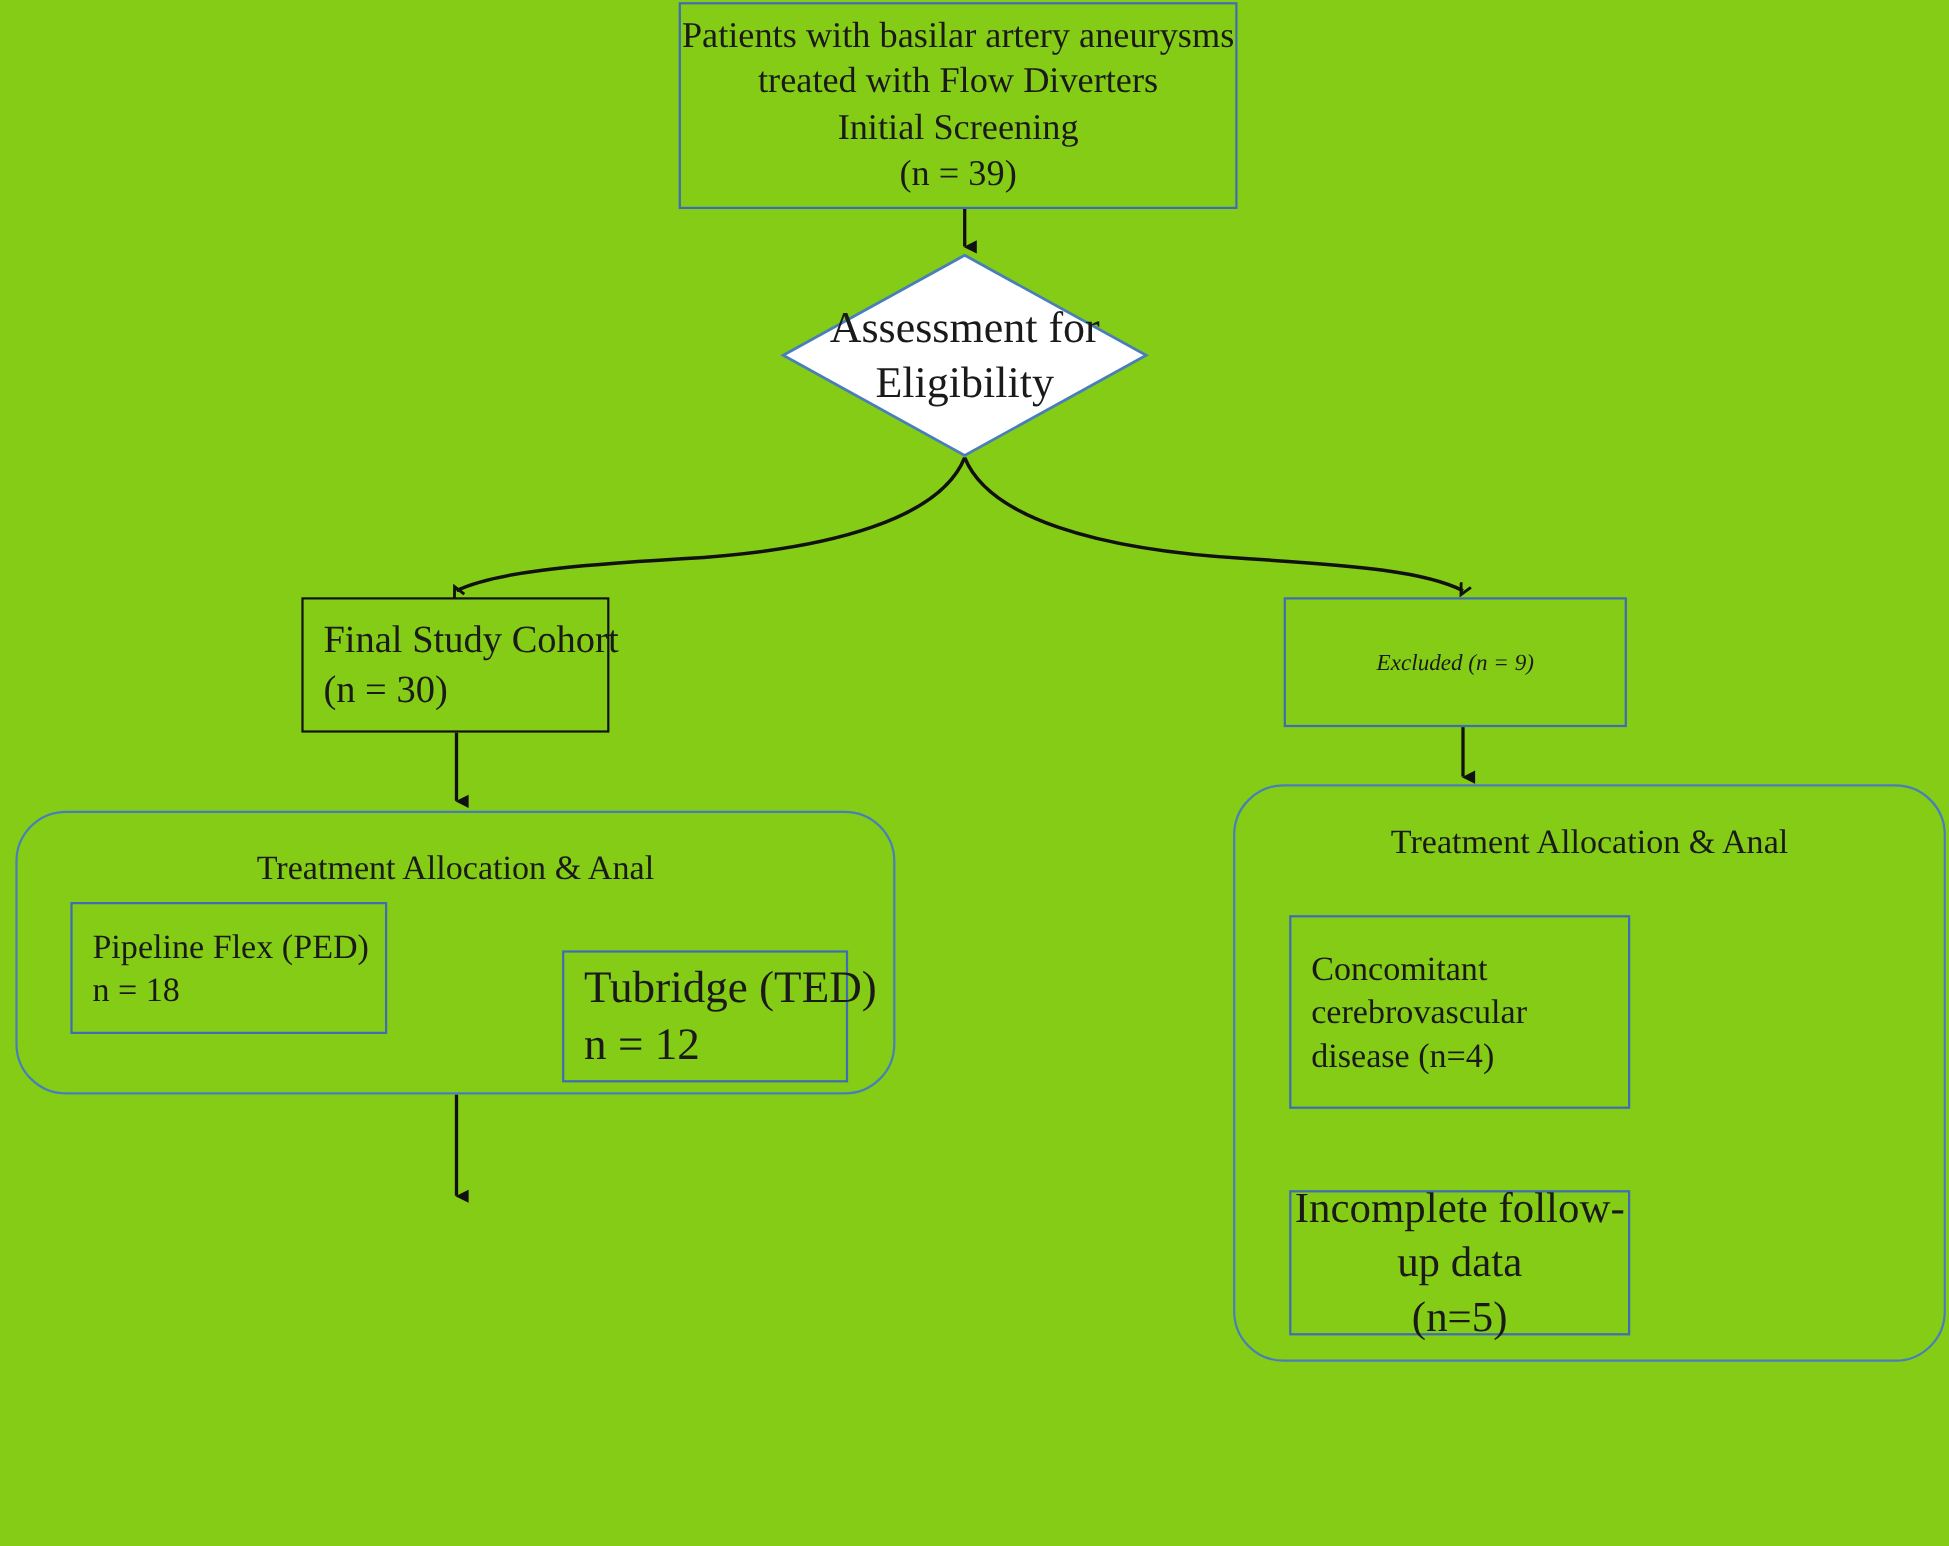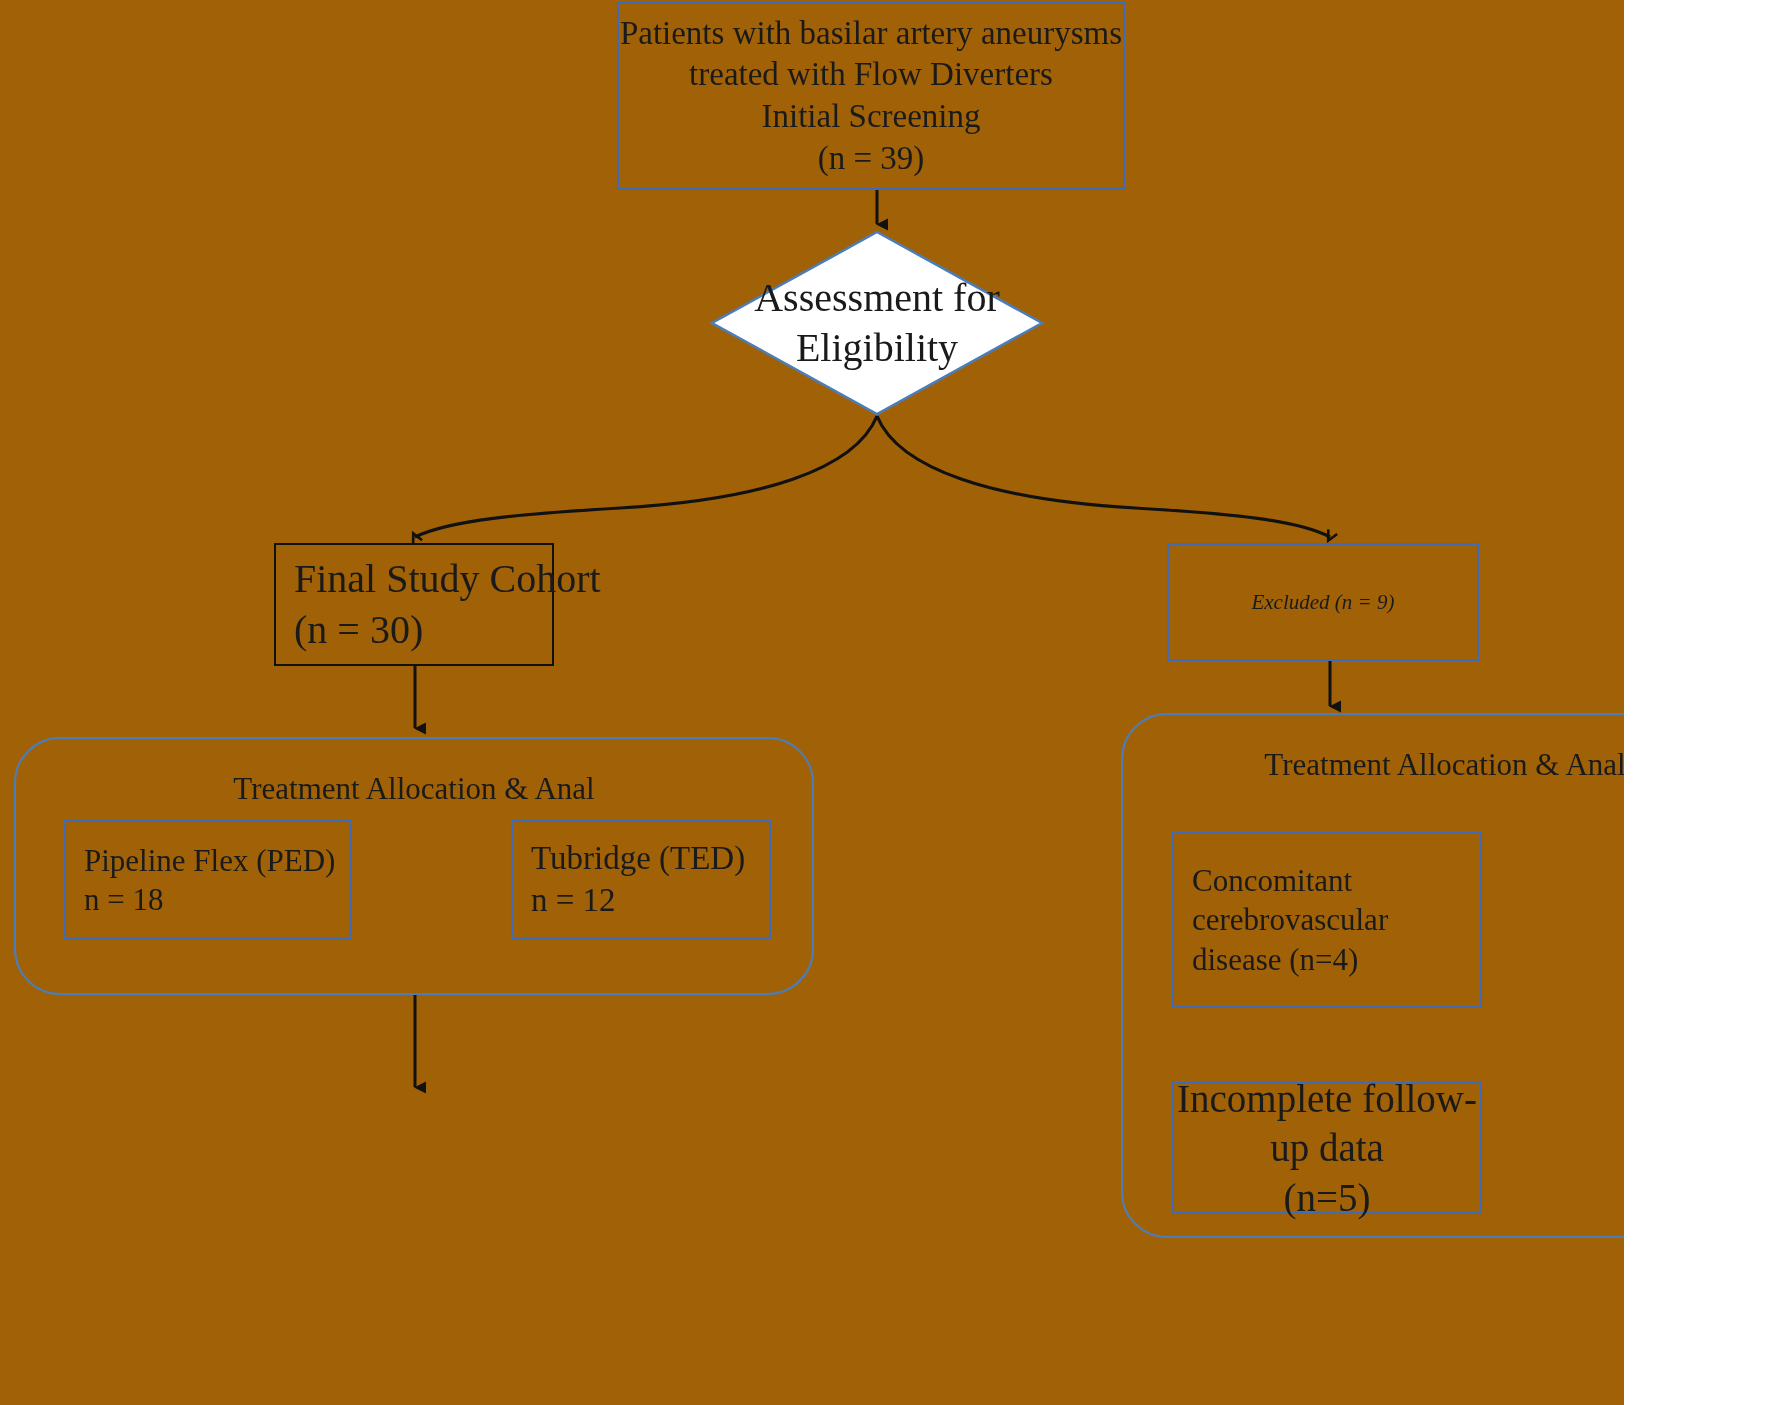--- a/index.html
+++ b/index.html
@@ -6,23 +6,23 @@
     margin: 0;
     padding: 0;
     background: #ffffff;
   }
   body {
     font-family: "Liberation Serif", "DejaVu Serif", serif;
     color: #1a1a1a;
   }
   #canvas {
     position: relative;
-    width: 1624px;
+    width: 1772px;
     height: 1405px;
-    background: #a16207;
+    background: #84cc16;
     overflow: hidden;
   }
   #edges {
     position: absolute;
     left: 0;
     top: 0;
     width: 1772px;
     height: 1405px;
     pointer-events: none;
   }
@@ -47,28 +47,28 @@
     align-items: center;
   }
   .left-text { text-align: left; align-items: flex-start; }
 
   
   #node-screening { left: 617px;  top: 2px;    width: 508px; height: 188px; font-size: 33px; }
   #node-eligibility {
     left: 712px; top: 232px; width: 330px; height: 182px;
     border: none; font-size: 40px;
   }
-  #node-final-cohort { left: 274px;  top: 543px;  width: 280px; height: 123px; font-size: 40px; }
+  #node-final-cohort { left: 274px;  top: 543px;  width: 280px; height: 123px; font-size: 35px; }
   #node-excluded     { left: 1167px; top: 543px;  width: 312px; height: 118px; font-size: 21px; font-style: italic; }
 
   #node-alloc-left   { left: 14px;   top: 737px;  width: 800px; height: 258px; font-size: 31px; }
   #node-alloc-right  { left: 1121px; top: 713px;  width: 648px; height: 525px; font-size: 31px; }
 
   #node-ped      { left: 64px;  top: 820px;  width: 288px; height: 120px; font-size: 31px; justify-content: center; }
-  #node-ted      { left: 511px; top: 820px;  width: 260px; height: 120px; font-size: 33px; justify-content: center; }
+  #node-ted      { left: 511px; top: 864px;  width: 260px; height: 120px; font-size: 41px; justify-content: center; }
   #node-concom   { left: 1172px; top: 832px; width: 310px; height: 176px; font-size: 31px; }
   #node-incompl  { left: 1172px; top: 1082px; width: 310px; height: 132px; font-size: 39px; }
   #node-followup { left: 274px; top: 1095px; width: 296px; height: 142px; font-size: 31px; }
 
   .node-title {
     width: 100%;
     text-align: center;
     margin-top: 30px;
     font-size: 31px;
   }

